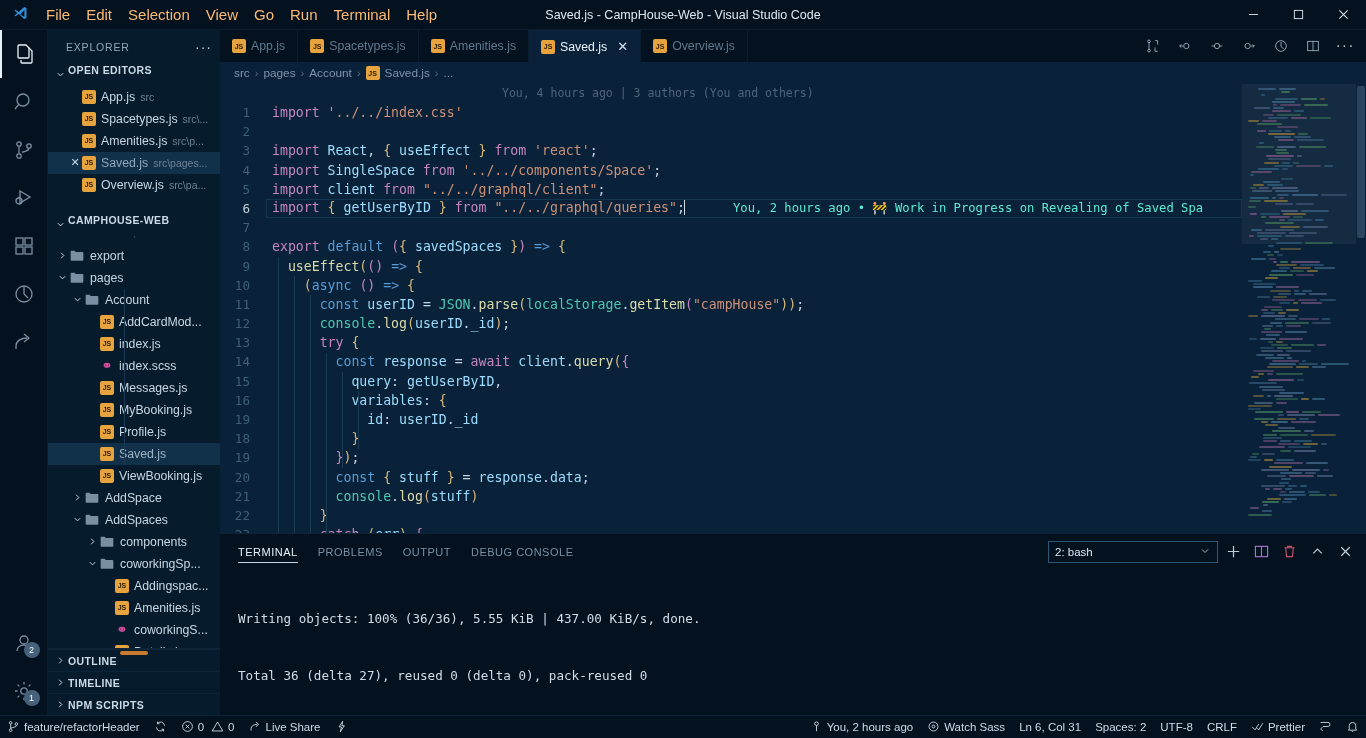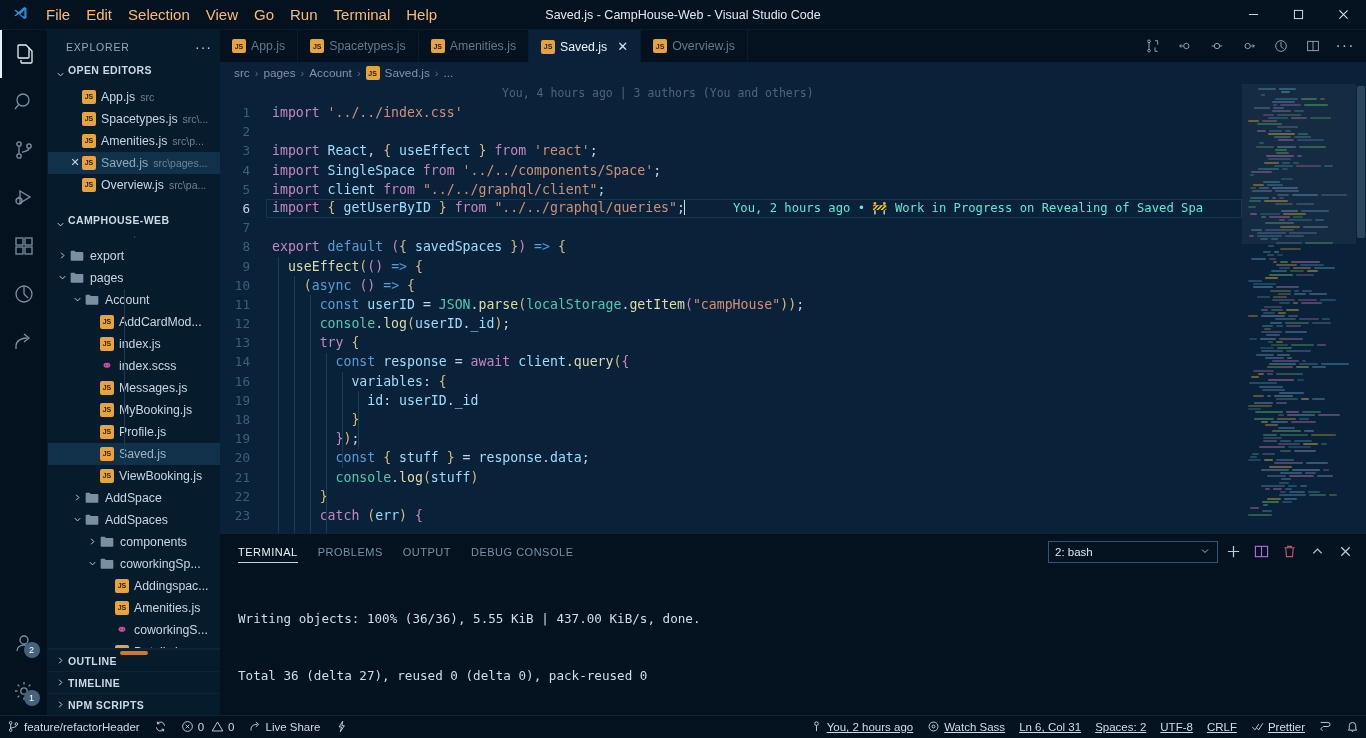--- a/index.html
+++ b/index.html
@@ -290,21 +290,21 @@
     background: #04121f;
     display: flex; align-items: center;
     font-size: 11.5px; color: #cfdbe6;
     border-top: 1px solid #0d2438;
   }
   .sb {
     display: flex; align-items: center; gap: 4px;
     padding: 0 7px; height: 23px; white-space: nowrap;
   }
   .sb svg { width: 13px; height: 13px; }
-  .sb-right { margin-left: auto; display: flex; align-items: flex-start; text-decoration: underline; }
+  .sb-right { margin-left: auto; display: flex; align-items: flex-start; }
 </style>
 </head>
 <body>
 
 <div class="app">
 
   <div class="titlebar">
     <div class="vscode-logo">
       <svg viewBox="0 0 24 24" fill="#2f8fd8">
           <path d="M18.6 1.3 10.9 8.6 6.4 5.2l-1.6.8 4 3.9-4 3.9 1.6.8 4.5-3.4 7.7 7.3 3.2-1.5V2.8l-3.2-1.5Zm.3 4.2v9.8L13 12l5.9-6.5Z"></path>
@@ -756,20 +756,21 @@
               <div class="cline"><span class="lnum">5</span><span class="ctext"><span class="k">import</span><span class="v"> client </span><span class="k">from</span><span class="op"> </span><span class="s">"../../graphql/client"</span><span class="op">;</span></span></div>
               <div class="cline cur"><span class="lnum">6</span><span class="ctext"><span class="k">import</span><span class="op"> </span><span class="br">{</span><span class="v"> getUserByID </span><span class="br">}</span><span class="op"> </span><span class="k">from</span><span class="op"> </span><span class="s">"../../graphql/queries"</span><span class="op">;</span><span class="caret"></span><span class="inline-blame">You, 2 hours ago • 🚧 Work in Progress on Revealing of Saved Spa</span></span></div>
               <div class="cline"><span class="lnum">7</span><span class="ctext"></span></div>
               <div class="cline"><span class="lnum">8</span><span class="ctext"><span class="k">export</span><span class="op"> </span><span class="k2">default</span><span class="op"> </span><span class="br2">(</span><span class="br">{</span><span class="v"> savedSpaces </span><span class="br">}</span><span class="br2">)</span><span class="op"> </span><span class="k2">=&gt;</span><span class="op"> </span><span class="br">{</span></span></div>
               <div class="cline"><span class="lnum">9</span><span class="ctext"><span class="op">  </span><span class="fn">useEffect</span><span class="br">(</span><span class="br2">()</span><span class="op"> </span><span class="k2">=&gt;</span><span class="op"> </span><span class="br">{</span></span></div>
               <div class="cline"><span class="lnum">10</span><span class="ctext"><span class="op">    </span><span class="br">(</span><span class="k2">async</span><span class="op"> </span><span class="br2">()</span><span class="op"> </span><span class="k2">=&gt;</span><span class="op"> </span><span class="br">{</span></span></div>
               <div class="cline"><span class="lnum">11</span><span class="ctext"><span class="op">      </span><span class="k2">const</span><span class="op"> </span><span class="v">userID</span><span class="op"> = </span><span class="cls">JSON</span><span class="op">.</span><span class="fn">parse</span><span class="br">(</span><span class="cls">localStorage</span><span class="op">.</span><span class="fn">getItem</span><span class="br2">(</span><span class="s">"campHouse"</span><span class="br">))</span><span class="op">;</span></span></div>
               <div class="cline"><span class="lnum">12</span><span class="ctext"><span class="op">      </span><span class="cls">console</span><span class="op">.</span><span class="fn">log</span><span class="br">(</span><span class="v">userID</span><span class="op">.</span><span class="v">_id</span><span class="br">)</span><span class="op">;</span></span></div>
               <div class="cline"><span class="lnum">13</span><span class="ctext"><span class="op">      </span><span class="k">try</span><span class="op"> </span><span class="br">{</span></span></div>
               <div class="cline"><span class="lnum">14</span><span class="ctext"><span class="op">        </span><span class="k2">const</span><span class="op"> </span><span class="v">response</span><span class="op"> = </span><span class="k">await</span><span class="op"> </span><span class="v">client</span><span class="op">.</span><span class="fn">query</span><span class="br">(</span><span class="br2">{</span></span></div>
+              <div class="cline"><span class="lnum">15</span><span class="ctext"><span class="op">          </span><span class="v">query</span><span class="op">: </span><span class="v">getUserByID</span><span class="op">,</span></span></div>
               <div class="cline"><span class="lnum">16</span><span class="ctext"><span class="op">          </span><span class="v">variables</span><span class="op">: </span><span class="br">{</span></span></div>
               <div class="cline"><span class="lnum">19</span><span class="ctext"><span class="op">            </span><span class="v">id</span><span class="op">: </span><span class="v">userID</span><span class="op">.</span><span class="v">_id</span></span></div>
               <div class="cline"><span class="lnum">18</span><span class="ctext"><span class="op">          </span><span class="br">}</span></span></div>
               <div class="cline"><span class="lnum">19</span><span class="ctext"><span class="op">        </span><span class="br2">}</span><span class="br">)</span><span class="op">;</span></span></div>
               <div class="cline"><span class="lnum">20</span><span class="ctext"><span class="op">        </span><span class="k2">const</span><span class="op"> </span><span class="br">{</span><span class="v"> stuff </span><span class="br">}</span><span class="op"> = </span><span class="v">response</span><span class="op">.</span><span class="v">data</span><span class="op">;</span></span></div>
               <div class="cline"><span class="lnum">21</span><span class="ctext"><span class="op">        </span><span class="cls">console</span><span class="op">.</span><span class="fn">log</span><span class="br">(</span><span class="v">stuff</span><span class="br">)</span></span></div>
               <div class="cline"><span class="lnum">22</span><span class="ctext"><span class="op">      </span><span class="br">}</span></span></div>
               <div class="cline"><span class="lnum">23</span><span class="ctext"><span class="op">      </span><span class="k">catch</span><span class="op"> </span><span class="br">(</span><span class="v">err</span><span class="br">)</span><span class="op"> </span><span class="br2">{</span></span></div>
               <div class="indent-line" style="left: 58px; top: 153.6px; height: 307.2px; bottom: auto;"></div>
               <div class="indent-line" style="left: 74px; top: 172.8px; height: 288px; bottom: auto;"></div>

